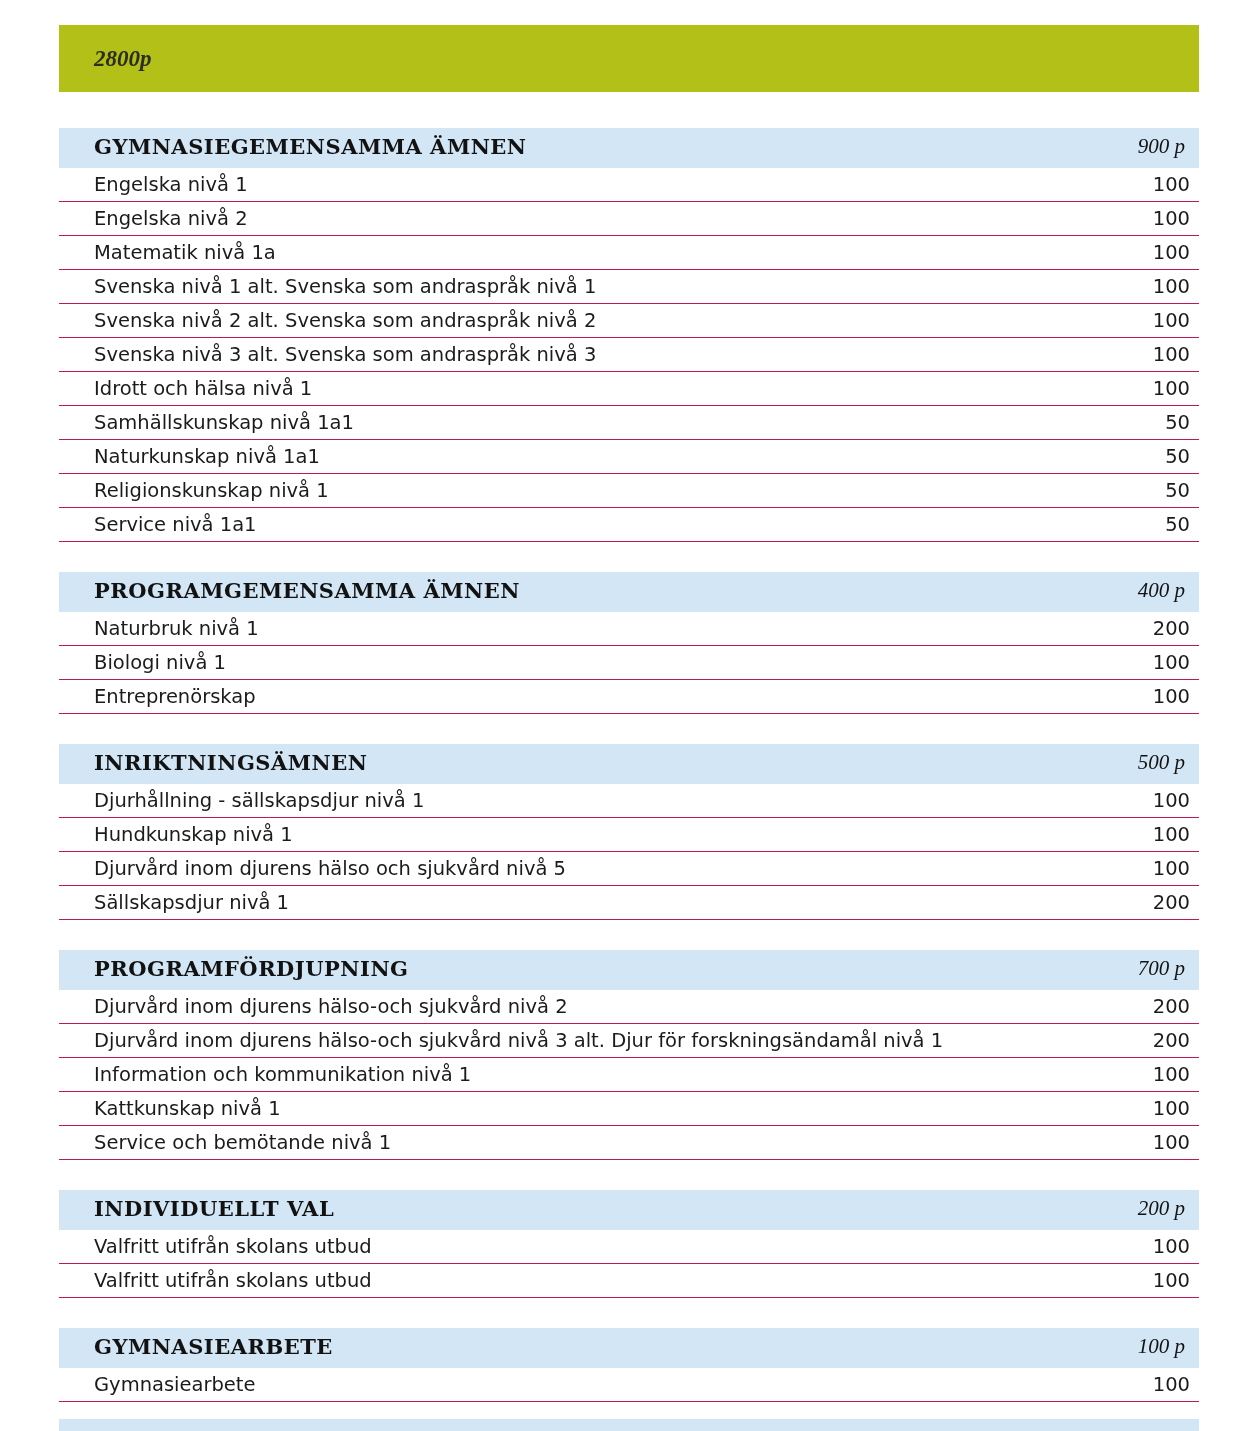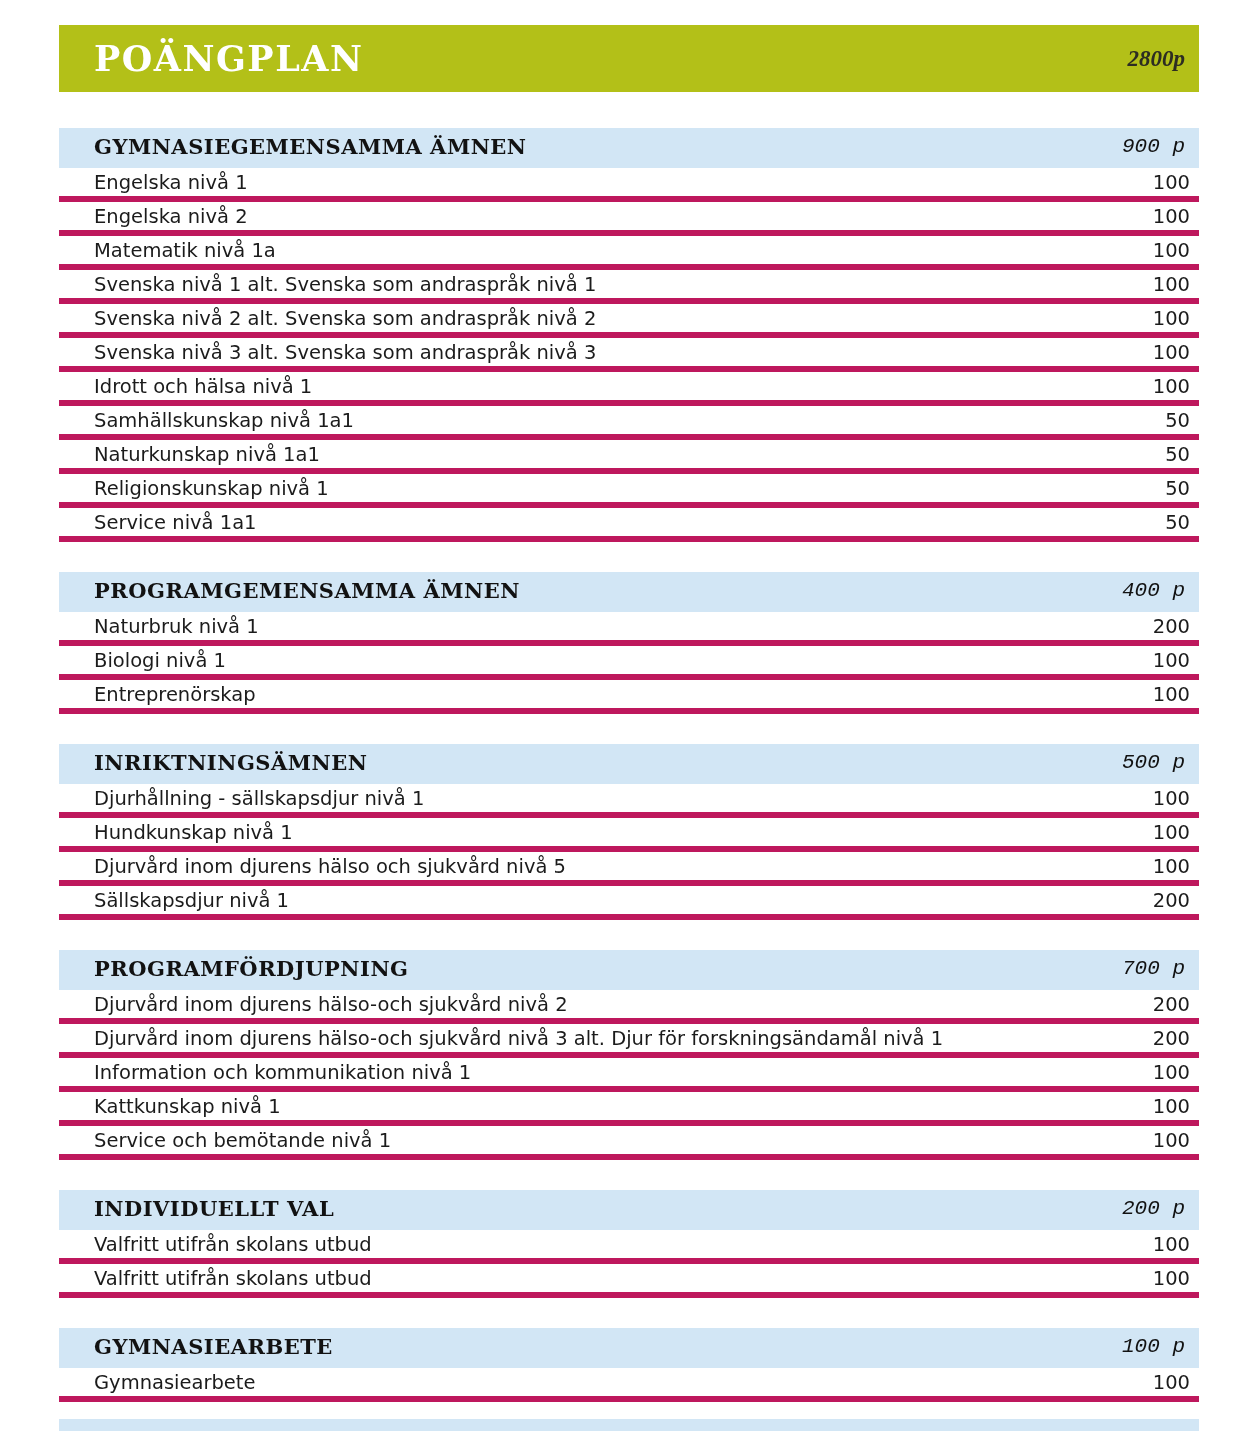--- a/index.html
+++ b/index.html
@@ -57,53 +57,52 @@
 
   .section-title {
     font-family: "DejaVu Serif", serif;
     font-weight: 700;
     font-size: 21px;
     letter-spacing: 0.5px;
     color: #121212;
   }
 
   .section-points {
-    font-family: Liberation Mono, monospace;
+    font-family: Liberation Serif, serif;
     font-style: italic;
     font-size: 21px;
     color: #121212;
   }
 
   .row {
     height: 34px;
     display: flex;
     align-items: center;
     justify-content: space-between;
     padding: 0 9px 0 35px;
-    border-bottom: 6px solid #be185d;
+    border-bottom: 1px solid #be185d;
     font-size: 19.5px;
     color: #1b1b1b;
   }
 
   .row-label { white-space: nowrap; }
   .row-points { white-space: nowrap; }
 
   .partial-bar {
     background: var(--section-bg, #d2e6f5);
     height: 12px;
     margin-top: 17px;
   }
 </style>
 </head>
 <body>
 
 <div class="page">
 
   <header class="banner">
-    <h1 class="banner-title">POÄNGPLAN</h1>
     <span class="banner-total">2800p</span>
   </header>
 
   <main>
       <section class="section">
         <div class="section-header">
           <span class="section-title">GYMNASIEGEMENSAMMA ÄMNEN</span>
           <span class="section-points">900 p</span>
         </div>
         <div class="row">

